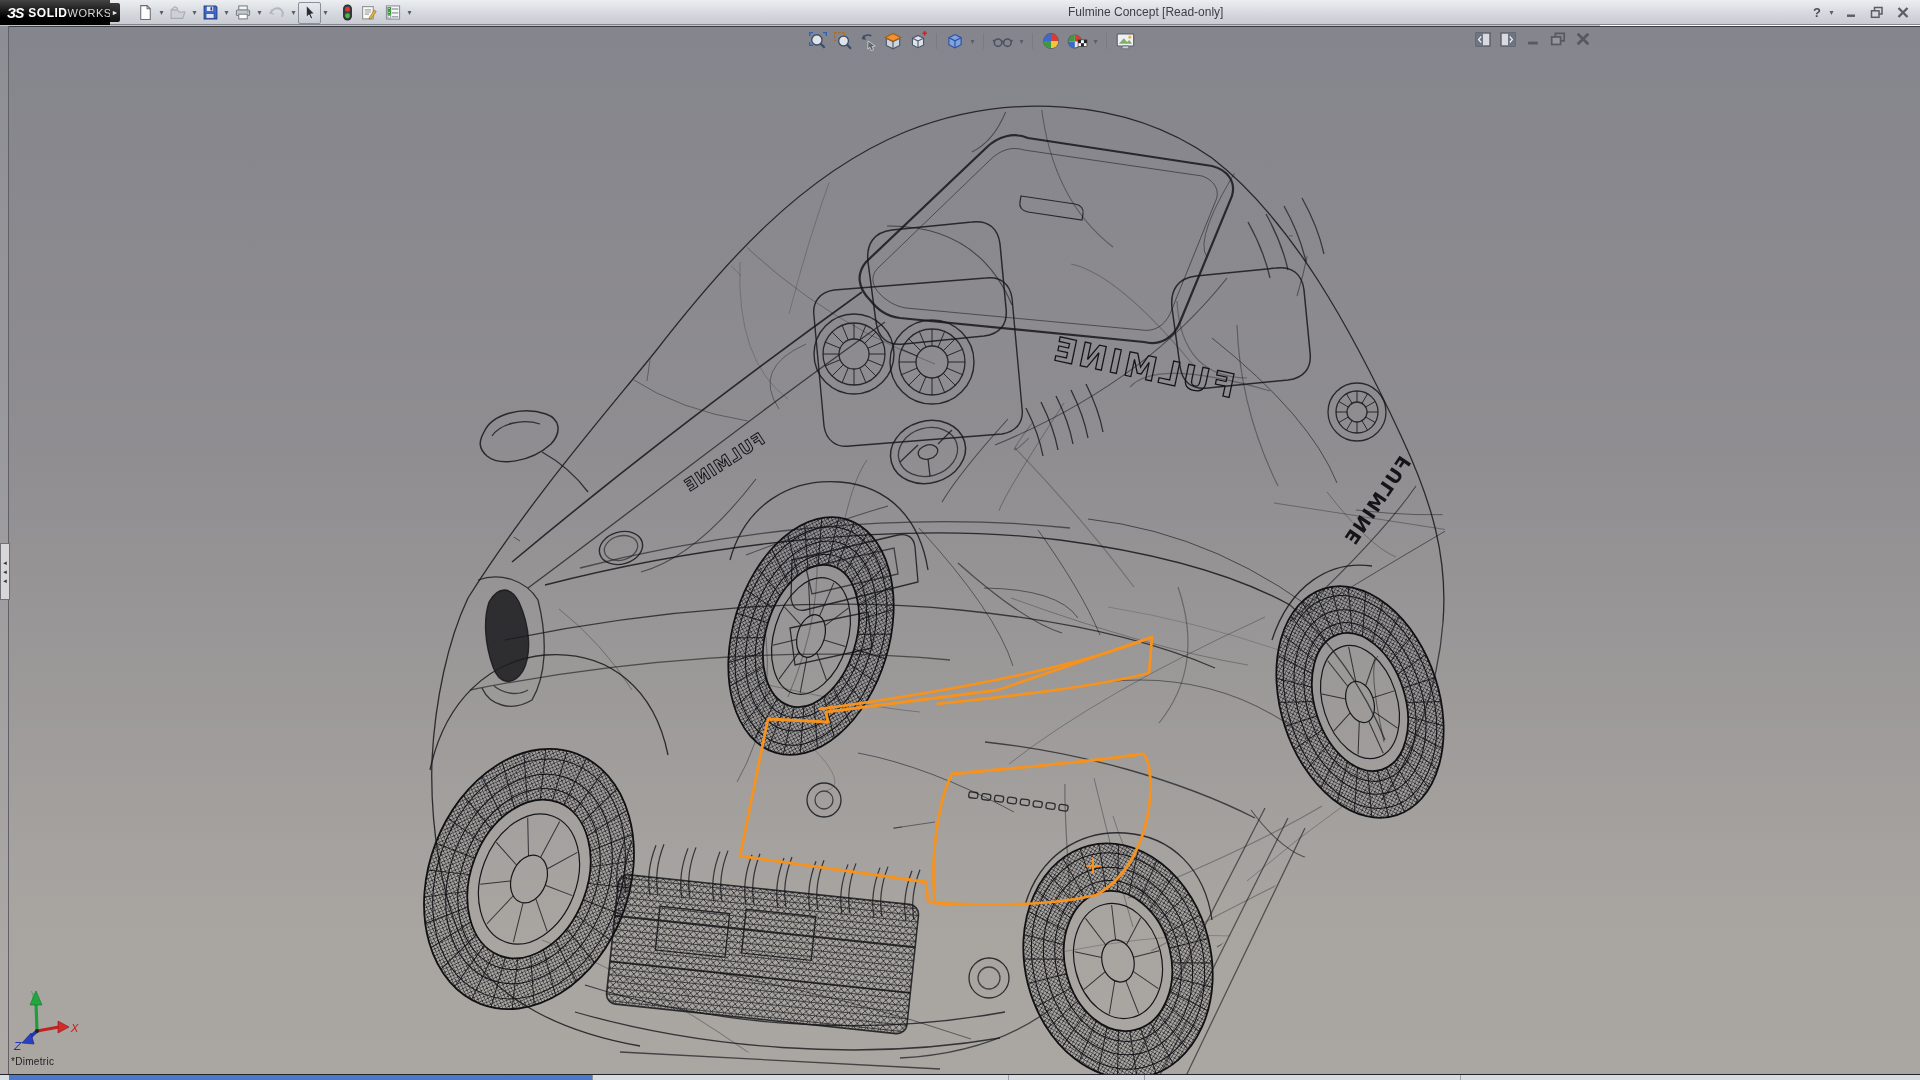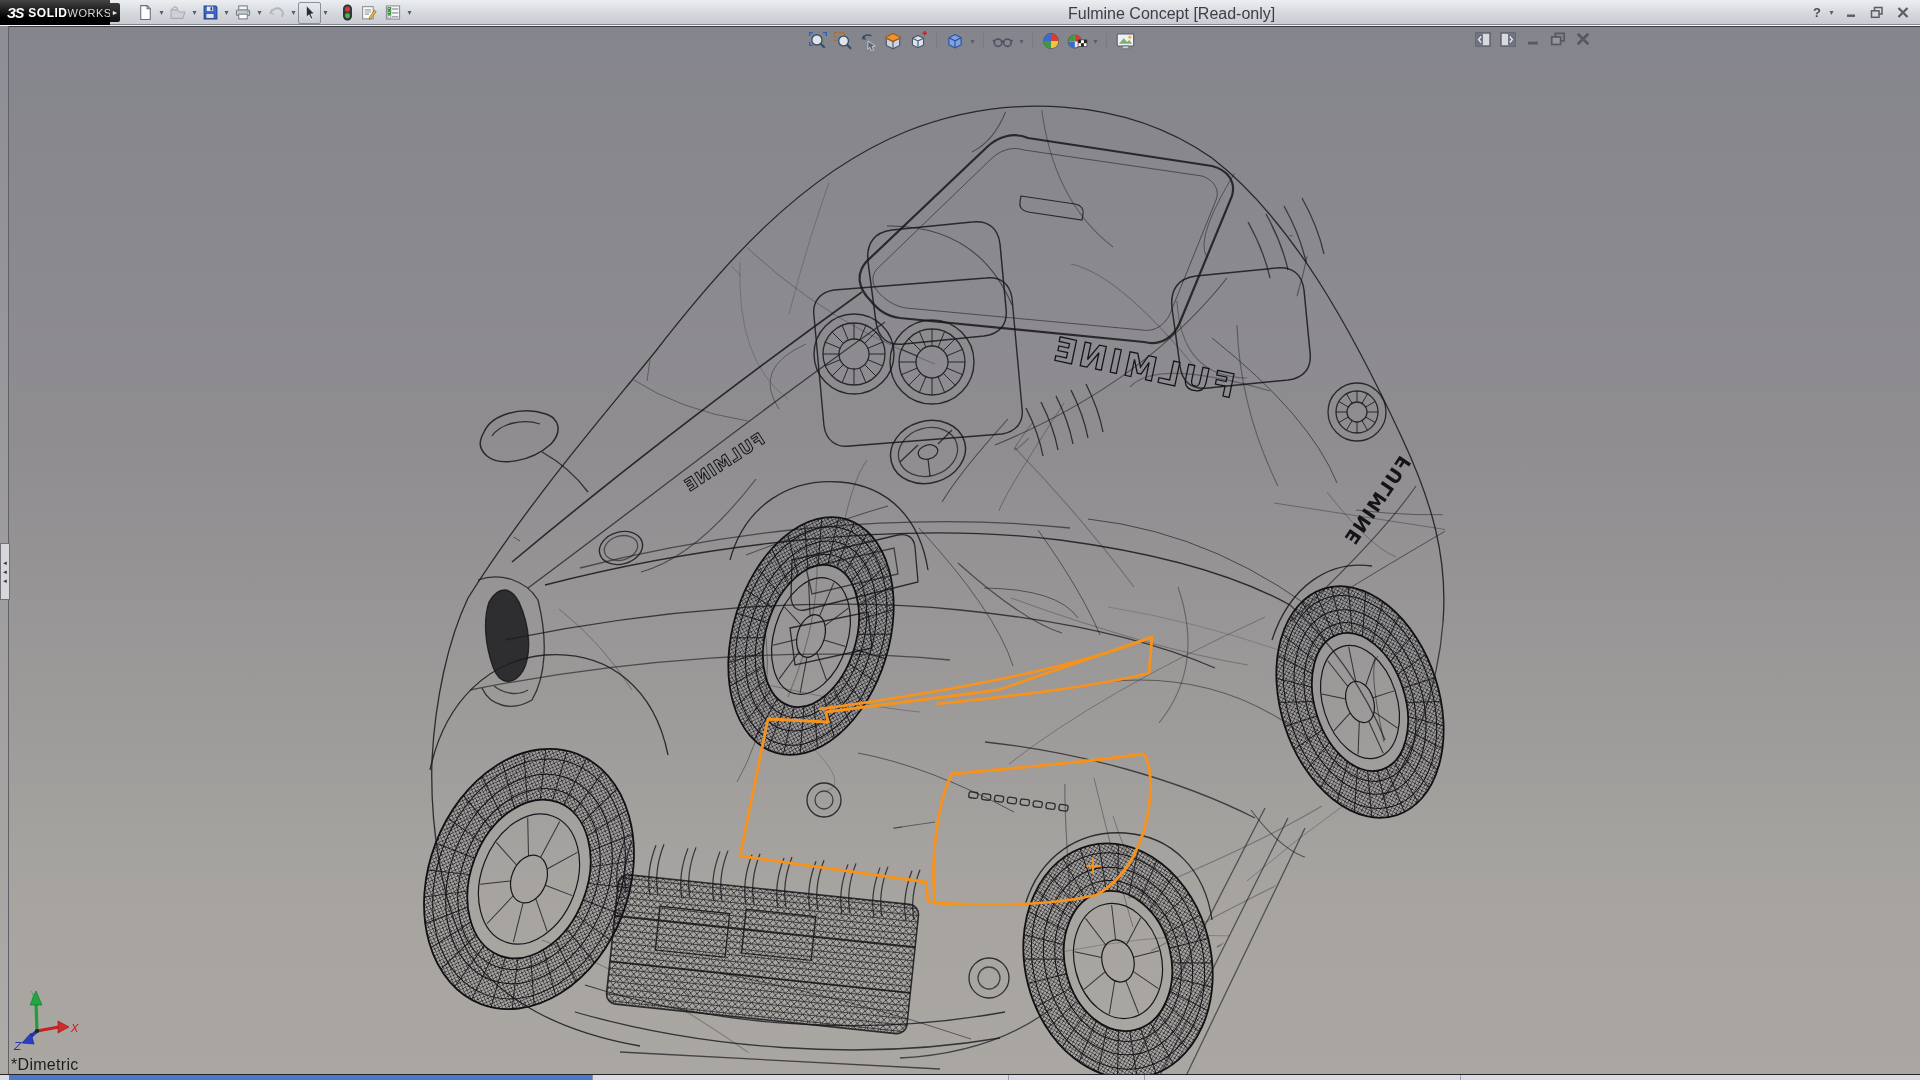--- a/index.html
+++ b/index.html
@@ -1,53 +1,53 @@
 <!DOCTYPE html>
 <html><head>
 <meta charset="utf-8">
 <style>
   *{box-sizing:border-box;margin:0;padding:0}
   html,body{width:1920px;height:1080px;overflow:hidden}
-  #app{position:relative;width:1600px;height:1080px;font-family:"Liberation Sans",sans-serif;background:#fef9c3}
+  #app{position:relative;width:1600px;height:1080px;font-family:"Liberation Sans",sans-serif;background:#c4b5fd}
   
   .titlebar{position:absolute;left:0;top:0;width:1920px;height:25px;
     background:linear-gradient(#eceef1,#d5d9de 55%,#c9cdd3);border-bottom:1px solid #83868c}
   .logo{position:absolute;left:0;top:0;height:25px;width:110px;background:linear-gradient(#454545,#000 70%);
     color:#fff;display:flex;align-items:center;padding-left:7px;white-space:nowrap}
   .logo .glyph{font-style:italic;font-weight:bold;font-size:14px;margin-right:5px;letter-spacing:-1px}
   .logo .solid{font-weight:bold;font-size:12px;letter-spacing:.5px}
   .logo .works{font-weight:normal;font-size:11px;letter-spacing:.5px;color:#d8d8d8}
   .menu-arrow{position:absolute;left:110px;top:3px;width:10px;height:19px;background:linear-gradient(#3c3c3c,#111);
     color:#e8e8e8;font-size:7px;display:flex;align-items:center;justify-content:center;border-radius:0 2px 2px 0;cursor:pointer}
   .maintools{position:absolute;left:134px;top:1px;height:23px;display:flex;align-items:center}
   .tbtn{height:22px;display:flex;align-items:center;justify-content:center;padding:0 2px;border:1px solid transparent;border-radius:2px}
   .tbtn.pressed{background:linear-gradient(#e7eaf0,#c7ccd4);border:1px solid #8a8f98}
   .caret{font-size:8px;color:#5a5e66;width:9px;text-align:center;cursor:pointer}
   .tgap{width:8px}
-  .wtitle{position:absolute;left:1068px;top:5px;font-size:16px;color:#3b3e44;white-space:nowrap}
+  .wtitle{position:absolute;left:1068px;top:5px;font-size:12px;color:#3b3e44;white-space:nowrap}
   .winctl{position:absolute;right:6px;top:2px;height:21px;display:flex;align-items:center;gap:4px}
   .winctl .help{font-size:13px;font-weight:bold;color:#4a4d53;padding:0 2px;cursor:pointer}
   .wbtn{width:22px;height:18px;display:flex;align-items:center;justify-content:center;cursor:pointer}
   
   .viewport{position:absolute;left:0;top:26px;width:1920px;height:1048px;
     background:linear-gradient(#85858d,#8f8d90 40%,#a8a5a1 85%,#aaa7a3);border-top:1px solid #3a3d42}
   .leftrail{position:absolute;left:0;top:26px;width:9px;height:1048px;border-right:1px solid #5f6167;
     background:linear-gradient(#8d8d95,#aeaba7)}
   .splitter-tab{position:absolute;left:0;top:543px;width:10px;height:57px;background:#d7d7d9;border:1px solid #707076;
     display:flex;flex-direction:column;align-items:center;justify-content:center;gap:5px;cursor:pointer}
   .splitter-tab span{font-size:6px;color:#333;line-height:4px}
   
   .viewbar{position:absolute;left:806px;top:29px;display:flex;align-items:center;gap:1px}
   .vbtn{height:24px;display:flex;align-items:center;padding:0 2px;cursor:pointer}
   .vsep{width:1px;height:16px;background:#6f7278;opacity:.55;margin:0 5px}
   
   .docctl{position:absolute;right:8px;top:31px;display:flex;align-items:center;gap:7px}
   .dbtn{width:18px;height:16px;display:flex;align-items:center;justify-content:center;cursor:pointer;opacity:.85}
   
-  .orient{position:absolute;left:11px;top:1056px;font-size:16px;color:#1d1d20;letter-spacing:.3px}
+  .orient{position:absolute;left:11px;top:1056px;font-size:10px;color:#1d1d20;letter-spacing:.3px}
   
   .statusbar{position:absolute;left:0;top:1074px;width:1920px;height:6px;background:#d9dce3;border-top:1px solid #23232a}
   .statusbar .seg-blue{position:absolute;left:9px;top:0;width:584px;height:6px;background:#4d78c9;border-right:1px solid #8b909b}
   .statusbar .vline{position:absolute;top:0;width:1px;height:6px;background:#9aa0ab}
   svg text{user-select:none}
 </style>
 </head>
 <body>
 
 <div id="app">

